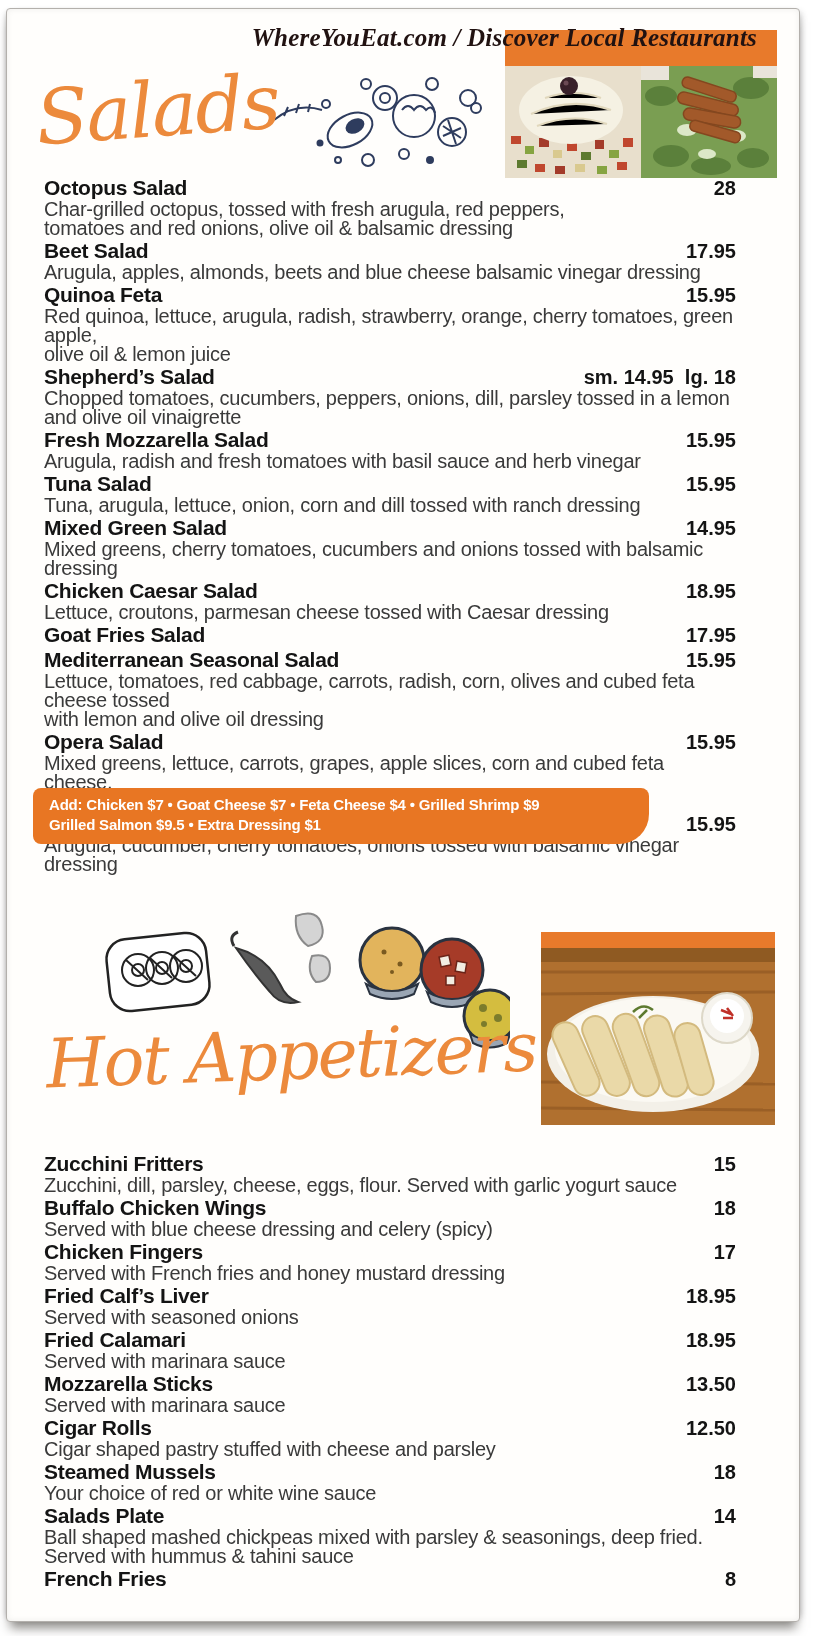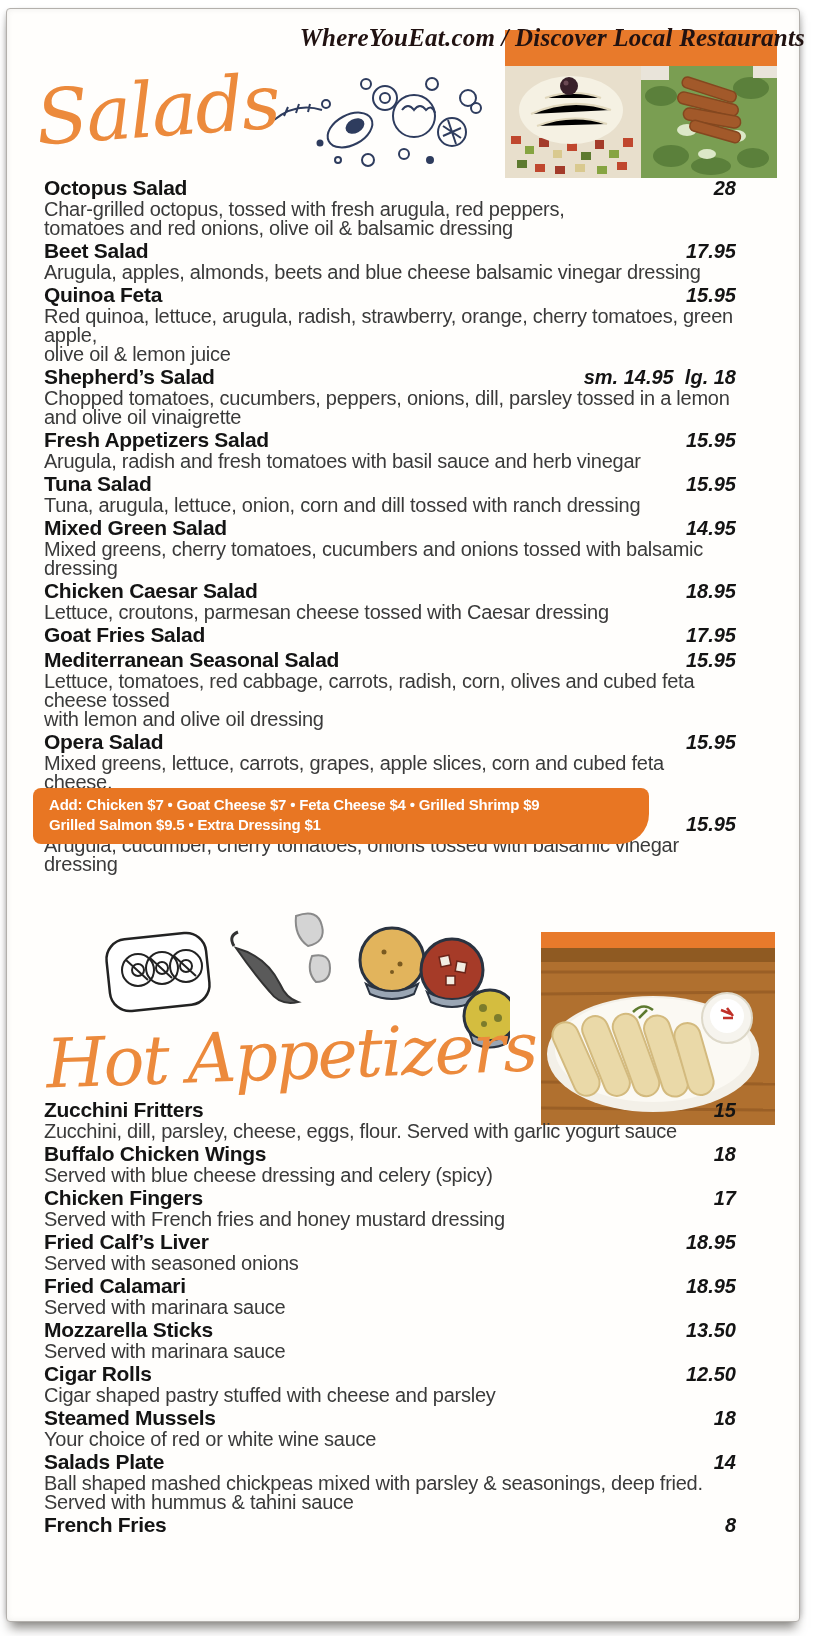--- a/index.html
+++ b/index.html
@@ -13,41 +13,41 @@
     background:#fffefc;border:1px solid #b3b0ac;border-radius:4px;
     box-shadow:0 10px 10px -4px rgba(50,45,40,.55),
                5px 0 7px -5px rgba(0,0,0,.3),
                -4px 0 6px -5px rgba(0,0,0,.35),
                inset 0 0 6px rgba(0,0,0,.07);
   }
   .hdr-band{position:absolute;left:505px;top:30px;width:272px;height:36px;background:#E87A2B;}
   .hdr-title{
     position:absolute;left:0;top:24px;width:757px;text-align:right;
     font-family:"Liberation Serif", serif;font-style:italic;font-weight:bold;
-    font-size:25px;color:#211211;letter-spacing:0.2px;z-index:3;margin-left:48px;
+    font-size:25px;color:#211211;letter-spacing:0.2px;z-index:3;
   }
   .script{
     position:absolute;font-family:"DejaVu Serif", serif;font-style:italic;
     color:#EC8A3C;letter-spacing:-2px;z-index:2;line-height:1;
   }
   .script.salads{left:36px;top:72px;font-size:76px;transform:rotate(-4deg);}
   .script.hotapps{left:46px;top:1022px;font-size:68px;transform:rotate(-2deg);}
   .doodle{position:absolute;z-index:1;}
   .photo-strip{position:absolute;left:505px;top:66px;width:272px;height:112px;display:flex;z-index:2;}
   .photo-strip > svg{display:block;}
   .hot-photo{position:absolute;left:541px;top:932px;width:234px;height:193px;z-index:2;}
   .items{position:absolute;left:44px;width:692px;z-index:2;}
   .items.salads-items{top:176px;}
-  .items.apps-items{top:1098px;}
+  .items.apps-items{top:1152px;}
   .menu-item{margin-bottom:1px;}
   .mi-row{display:flex;justify-content:space-between;align-items:baseline;text-align:right;}
   .item-name{
     font-size:21px;font-weight:bold;color:#141414;line-height:24px;letter-spacing:-0.3px;
   }
-  .item-price{font-size:20px;font-weight:bold;color:#141414;line-height:24px;white-space:pre;font-style:italic;}
+  .item-price{font-size:20px;font-weight:bold;color:#141414;line-height:24px;white-space:pre;}
   .item-desc{
     font-size:20px;line-height:19px;color:#3a3a3a;letter-spacing:-0.25px;
     white-space:pre-line;
   }
   .addons{
     position:absolute;left:33px;top:788px;width:584px;z-index:2;
     background:#E87623;color:#ffffff;border-radius:8px 8px 30px 8px;
     padding:7px 16px 9px 16px;font-weight:bold;font-size:15px;line-height:20px;
     letter-spacing:-0.2px;
   }
@@ -164,21 +164,21 @@
     </div>
     <div class="menu-item">
       <div class="mi-row">
         <span class="item-name">Shepherd’s Salad</span>
         <span class="item-price">sm. 14.95  lg. 18</span>
       </div>
       <div class="item-desc">Chopped tomatoes, cucumbers, peppers, onions, dill, parsley tossed in a lemon and olive oil vinaigrette</div>
     </div>
     <div class="menu-item">
       <div class="mi-row">
-        <span class="item-name">Fresh Appetizers Salad</span>
+        <span class="item-name">Fresh Mozzarella Salad</span>
         <span class="item-price">15.95</span>
       </div>
       <div class="item-desc">Arugula, radish and fresh tomatoes with basil sauce and herb vinegar</div>
     </div>
     <div class="menu-item">
       <div class="mi-row">
         <span class="item-name">Tuna Salad</span>
         <span class="item-price">15.95</span>
       </div>
       <div class="item-desc">Tuna, arugula, lettuce, onion, corn and dill tossed with ranch dressing</div>

